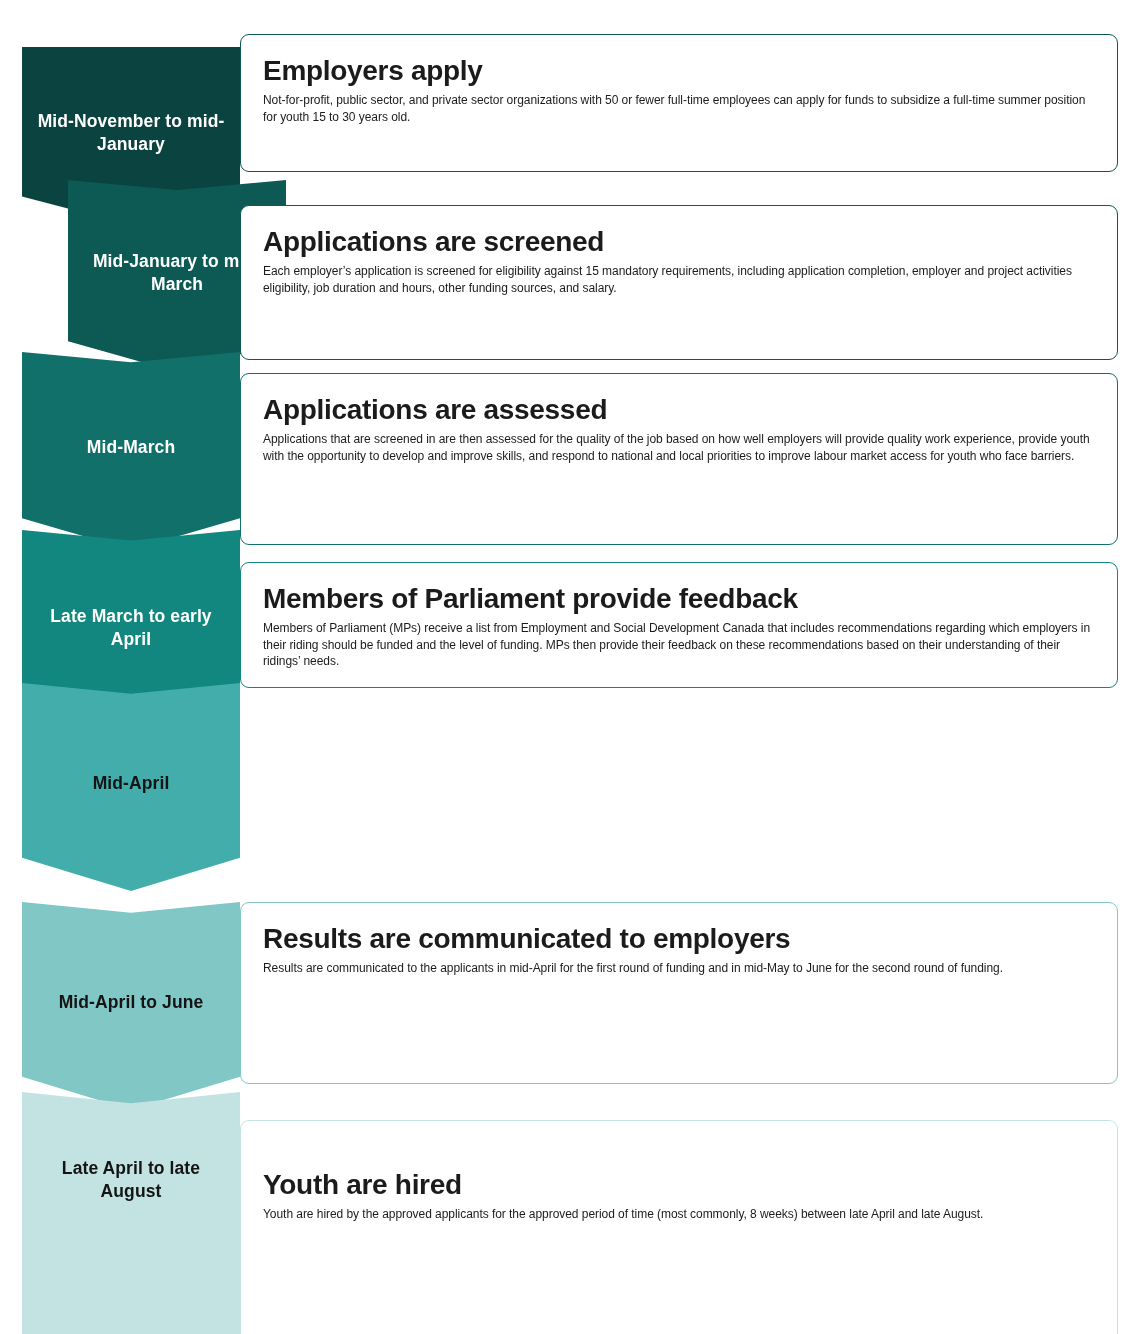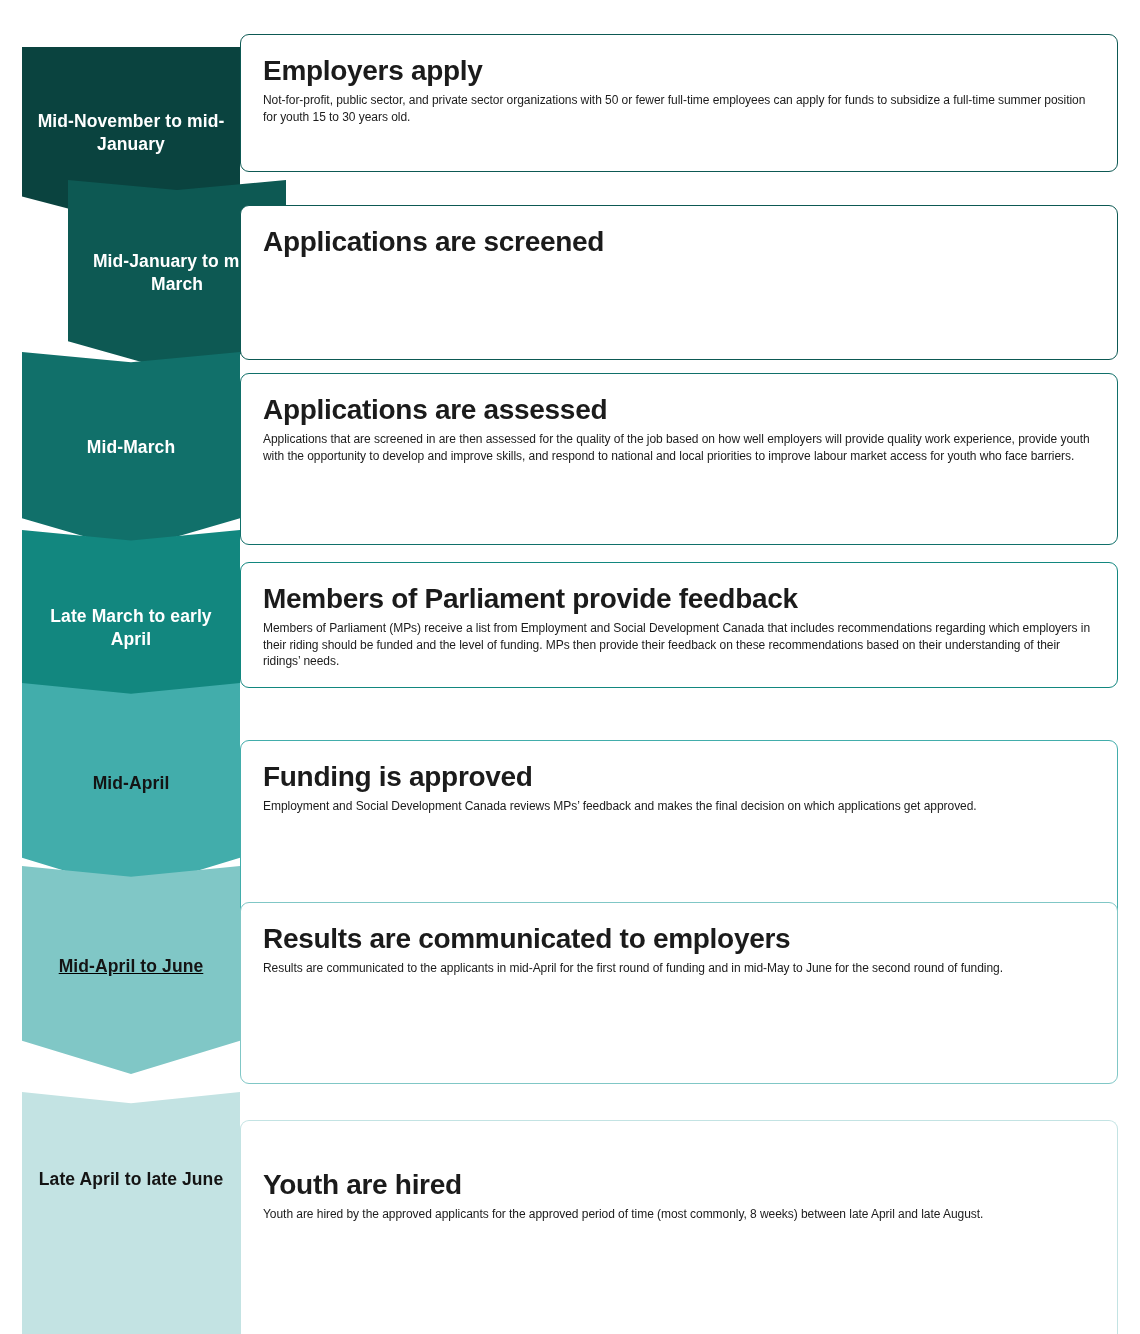--- a/index.html
+++ b/index.html
@@ -101,20 +101,21 @@
   <div class="card" style="top:34px;height:138px;border-color:#0d5953;">
     <div class="card-title">Employers apply</div>
     <div class="card-body">Not-for-profit, public sector, and private sector organizations with 50 or fewer full-time employees can apply for funds to subsidize a full-time summer position for youth 15 to 30 years old.</div>
   </div>
 
   <div class="chev light" style="top:180px;height:192px;background:#0d5953;margin-left:46px;">
     <div class="chev-label">Mid-January to mid-March</div>
   </div>
   <div class="card" style="top:205px;height:155px;border-color:#0d5953;">
     <div class="card-title">Applications are screened</div>
+    <div class="card-body">Each employer’s application is screened for eligibility against 15 mandatory requirements, including application completion, employer and project activities eligibility, job duration and hours, other funding sources, and salary.</div>
   </div>
 
   <div class="chev light" style="top:352px;height:198px;background:#11706a;">
     <div class="chev-label">Mid-March</div>
   </div>
   <div class="card" style="top:373px;height:172px;border-color:#11706a;">
     <div class="card-title">Applications are assessed</div>
     <div class="card-body">Applications that are screened in are then assessed for the quality of the job based on how well employers will provide quality work experience, provide youth with the opportunity to develop and improve skills, and respond to national and local priorities to improve labour market access for youth who face barriers.</div>
   </div>
 
@@ -122,36 +123,32 @@
     <div class="chev-label">Late March to early April</div>
   </div>
   <div class="card" style="top:562px;height:126px;border-color:#12877f;">
     <div class="card-title">Members of Parliament provide feedback</div>
     <div class="card-body">Members of Parliament (MPs) receive a list from Employment and Social Development Canada that includes recommendations regarding which employers in their riding should be funded and the level of funding. MPs then provide their feedback on these recommendations based on their understanding of their ridings’ needs.</div>
   </div>
 
   <div class="chev dark" style="top:683px;height:208px;background:#42adab;">
     <div class="chev-label">Mid-April</div>
   </div>
-  <div class="card" style="top:740px;height:182px;border-color:#42adab;">
-    <div class="card-title">Funding is approved</div>
-    <div class="card-body">Employment and Social Development Canada reviews MPs’ feedback and makes the final decision on which applications get approved.</div>
-  </div>
 
-  <div class="chev dark" style="top:866px;height:208px;background:#80c7c6;text-decoration:underline;">
+  <div class="chev dark" style="top:902px;height:208px;background:#80c7c6;">
     <div class="chev-label">Mid-April to June</div>
   </div>
   <div class="card" style="top:902px;height:182px;border-color:#80c7c6;">
     <div class="card-title">Results are communicated to employers</div>
     <div class="card-body">Results are communicated to the applicants in mid-April for the first round of funding and in mid-May to June for the second round of funding.</div>
   </div>
 
   <div class="chev dark" style="top:1092px;height:242px;background:#c3e3e3;
               clip-path:polygon(0% 0%, 50% 4.6%, 100% 0%, 100% 100%, 0% 100%);">
-    <div class="chev-label" style="margin-top:-66px;">Late April to late June</div>
+    <div class="chev-label" style="margin-top:-66px;">Late April to late August</div>
   </div>
   <div class="card" style="top:1120px;height:214px;border-color:#c3e3e3;border-bottom:none;
               border-bottom-left-radius:0;border-bottom-right-radius:0;
               padding-top:48px;">
     <div class="card-title">Youth are hired</div>
     <div class="card-body">Youth are hired by the approved applicants for the approved period of time (most commonly, 8 weeks) between late April and late August.</div>
   </div>
 
 </div>
 

